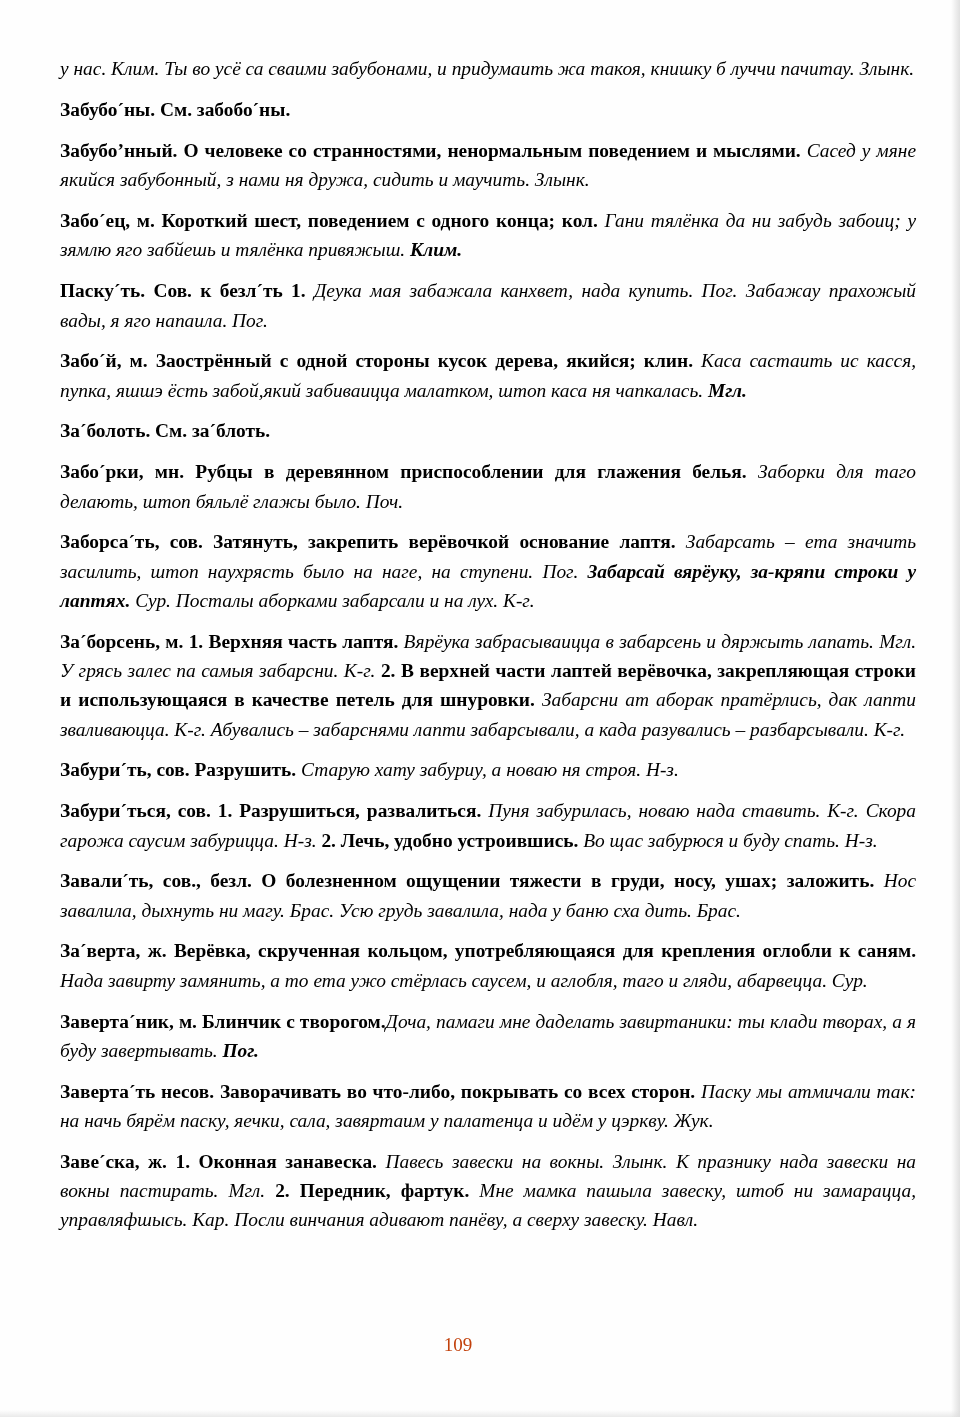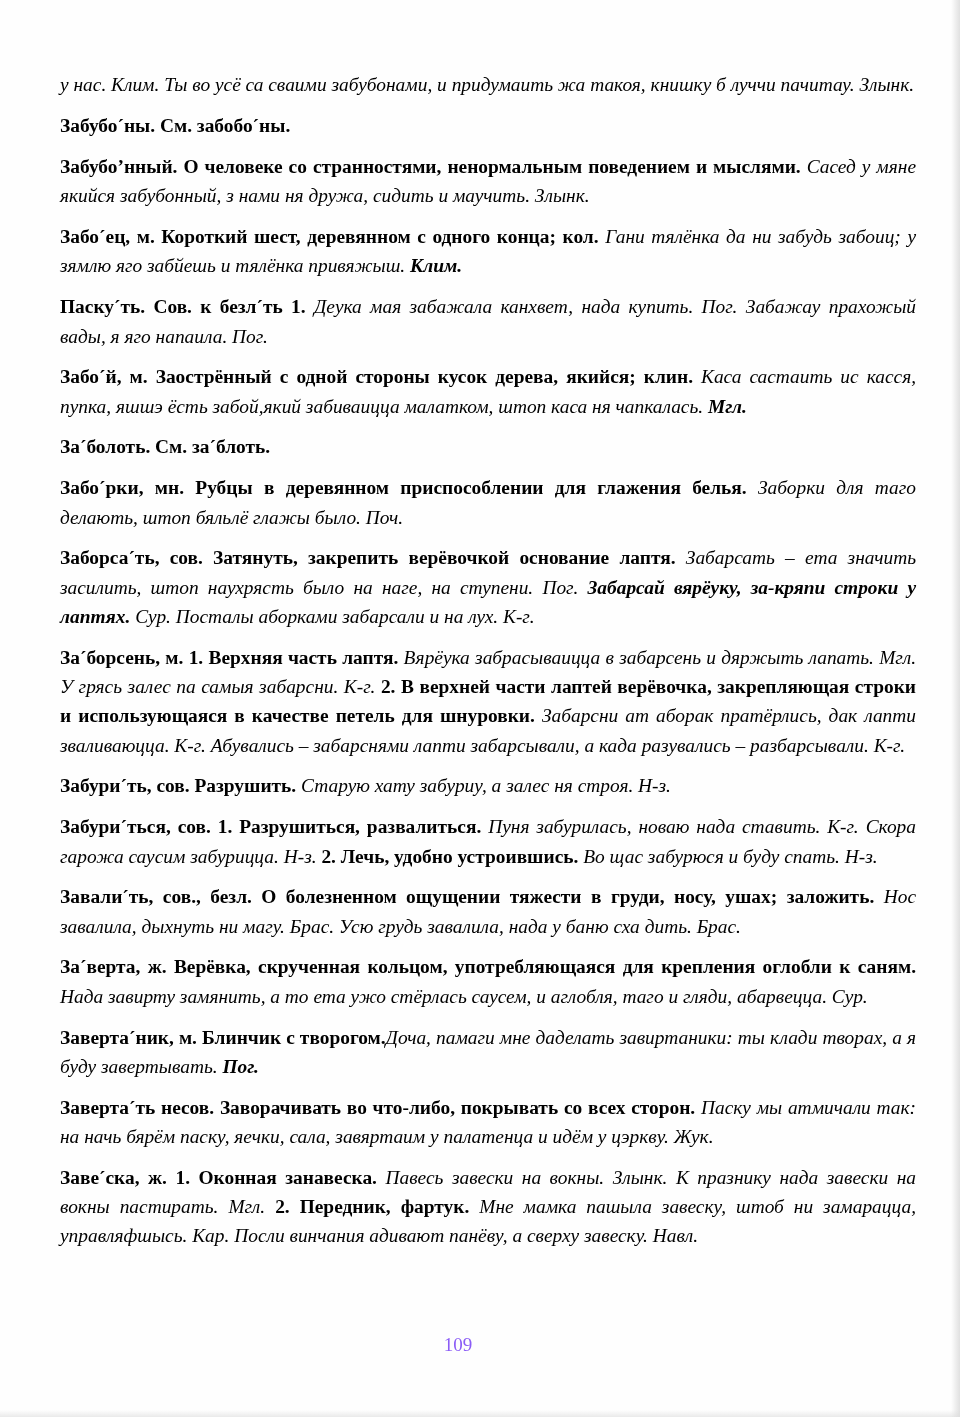--- a/index.html
+++ b/index.html
@@ -32,21 +32,21 @@
     left: 0;
     bottom: 0;
     width: 960px;
     height: 7px;
     background: linear-gradient(to bottom, rgba(240,240,240,0) 0%, rgba(220,220,220,0.6) 100%);
     pointer-events: none;
   }
   .text-column {
     position: absolute;
     left: 60px;
-    top: 70px;
+    top: 54px;
     width: 856px;
   }
   .entry {
     font-family: "Liberation Serif", "DejaVu Serif", serif;
     font-size: 19.4px;
     line-height: 29.3px;
     color: #000000;
     text-align: justify;
     text-justify: inter-word;
     margin: 0 0 11.5px 0;
@@ -78,40 +78,40 @@
     letter-spacing: 0;
   }
   .page-number {
     position: absolute;
     left: 0;
     top: 1334px;
     width: 916px;
     text-align: center;
     font-family: "Liberation Serif", "DejaVu Serif", serif;
     font-size: 19px;
-    color: #8b5cf6;
+    color: #c2410c;
   }
 </style>
 </head>
 <body>
 
 <div class="page">
 
   <div class="text-column">
       <p class="entry cont"><span class="ex">у нас. Клим. Ты во усё са сваими забубонами, и придумаить жа такоя, книшку б луччи пачитау. Злынк.</span></p>
       <p class="entry"><span class="hw">Забубо</span><span class="acc">´</span><span class="hw">ны. См. забобо</span><span class="acc">´</span><span class="hw">ны.</span></p>
       <p class="entry"><span class="hw">Забубо’нный. О человеке со странностями, ненормальным поведением и мыслями.</span><span class="ex"> Сасед у мяне якийся забубонный, з нами ня дружа, сидить и маучить. Злынк.</span></p>
-      <p class="entry"><span class="hw">Забо</span><span class="acc">´</span><span class="hw">ец, м. Короткий шест, деревянном с одного конца; кол.</span><span class="ex"> Гани тялёнка да ни забудь забоиц; у зямлю яго забйешь и тялёнка привяжыш. </span><span class="bi">Клим.</span></p>
+      <p class="entry"><span class="hw">Забо</span><span class="acc">´</span><span class="hw">ец, м. Короткий шест, поведением с одного конца; кол.</span><span class="ex"> Гани тялёнка да ни забудь забоиц; у зямлю яго забйешь и тялёнка привяжыш. </span><span class="bi">Клим.</span></p>
       <p class="entry"><span class="hw">Паску</span><span class="acc">´</span><span class="hw">ть. Сов. к безл</span><span class="acc">´</span><span class="hw">ть 1.</span><span class="ex"> Деука мая забажала канхвет, нада купить. Пог. Забажау прахожый вады, я яго  напаила. Пог.</span></p>
       <p class="entry"><span class="hw">Забо</span><span class="acc">´</span><span class="hw">й, м. Заострённый с одной стороны кусок дерева, якийся; клин.</span><span class="ex"> Каса састаить ис касся, пупка, яшшэ ёсть забой,який забиваицца малатком, штоп каса ня чапкалась. </span><span class="bi">Мгл.</span></p>
       <p class="entry"><span class="hw">За</span><span class="acc">´</span><span class="hw">болоть. См. за</span><span class="acc">´</span><span class="hw">блоть.</span></p>
       <p class="entry"><span class="hw">Забо</span><span class="acc">´</span><span class="hw">рки, мн. Рубцы в деревянном приспособлении для глажения белья.</span><span class="ex"> Заборки для таго делають, штоп бяльлё глажы было. Поч.</span></p>
       <p class="entry"><span class="hw">Заборса</span><span class="acc">´</span><span class="hw">ть, сов. Затянуть, закрепить верёвочкой основание лаптя.</span><span class="ex">  Забарсать – ета значить засилить, штоп наухрясть было на наге, на ступени. Пог. </span><span class="bi">Забарсай вярёуку, за-кряпи строки у лаптях.</span><span class="ex"> Сур. Посталы аборками забарсали и на лух. К-г.</span></p>
       <p class="entry"><span class="hw">За</span><span class="acc">´</span><span class="hw">борсень, м. 1. Верхняя часть лаптя.</span><span class="ex"> Вярёука забрасываицца в забарсень и дяржыть лапать. Мгл. У грясь залес па самыя забарсни. К-г. </span><span class="hw">2. В верхней части лаптей верёвочка, закрепляющая строки и использующаяся в качестве петель для шнуровки.</span><span class="ex"> Забарсни ат аборак пратёрлись, дак  лапти зваливаюцца. К-г. Абувались – забарснями лапти забарсывали, а када разувались – разбарсывали. К-г.</span></p>
-      <p class="entry"><span class="hw">Забури</span><span class="acc">´</span><span class="hw">ть, сов. Разрушить.</span><span class="ex"> Старую хату забуриу, а залес ня строя. Н-з.</span></p>
+      <p class="entry"><span class="hw">Забури</span><span class="acc">´</span><span class="hw">ть, сов. Разрушить.</span><span class="ex"> Старую хату забуриу, а новаю ня строя. Н-з.</span></p>
       <p class="entry"><span class="hw">Забури</span><span class="acc">´</span><span class="hw">ться, сов. 1. Разрушиться, развалиться.</span><span class="ex"> Пуня забурилась, новаю нада ставить. К-г. Скора гарожа саусим забурицца. Н-з. </span><span class="hw">2. Лечь, удобно устроившись.</span><span class="ex"> Во щас забурюся и буду спать. Н-з.</span></p>
       <p class="entry"><span class="hw">Завали</span><span class="acc">´</span><span class="hw">ть, сов., безл. О болезненном ощущении тяжести в груди, носу, ушах; заложить.</span><span class="ex"> Нос завалила, дыхнуть ни магу. Брас. Усю грудь завалила, нада у баню сха дить. Брас.</span></p>
       <p class="entry"><span class="hw">За</span><span class="acc">´</span><span class="hw">верта, ж. Верёвка, скрученная кольцом, употребляющаяся для крепления оглобли к саням.</span><span class="ex"> Нада завирту замянить, а то ета ужо стёрлась саусем, и аглобля, таго и гляди, абарвецца. Сур.</span></p>
       <p class="entry"><span class="hw">Заверта</span><span class="acc">´</span><span class="hw">ник, м. Блинчик с творогом.</span><span class="ex">Доча, памаги мне даделать завиртаники: ты клади творах, а я буду завертывать. </span><span class="bi">Пог.</span></p>
       <p class="entry"><span class="hw">Заверта</span><span class="acc">´</span><span class="hw">ть несов. Заворачивать во что-либо, покрывать со всех сторон.</span><span class="ex"> Паску мы атмичали так: на начь бярём паску, яечки, сала, завяртаим у палатенца и идём у цэркву. Жук.</span></p>
       <p class="entry"><span class="hw">Заве</span><span class="acc">´</span><span class="hw">ска, ж. 1. Оконная занавеска.</span><span class="ex"> Павесь завески на вокны. Злынк. К празнику нада завески на вокны пастирать. Мгл. </span><span class="hw">2. Передник, фартук.</span><span class="ex"> Мне мамка пашыла завеску, штоб ни замарацца, управляфшысь. Кар. Посли винчания адивают панёву, а сверху завеску. Навл.</span></p>
     </div>
 
   <div class="page-number">109</div>
 

